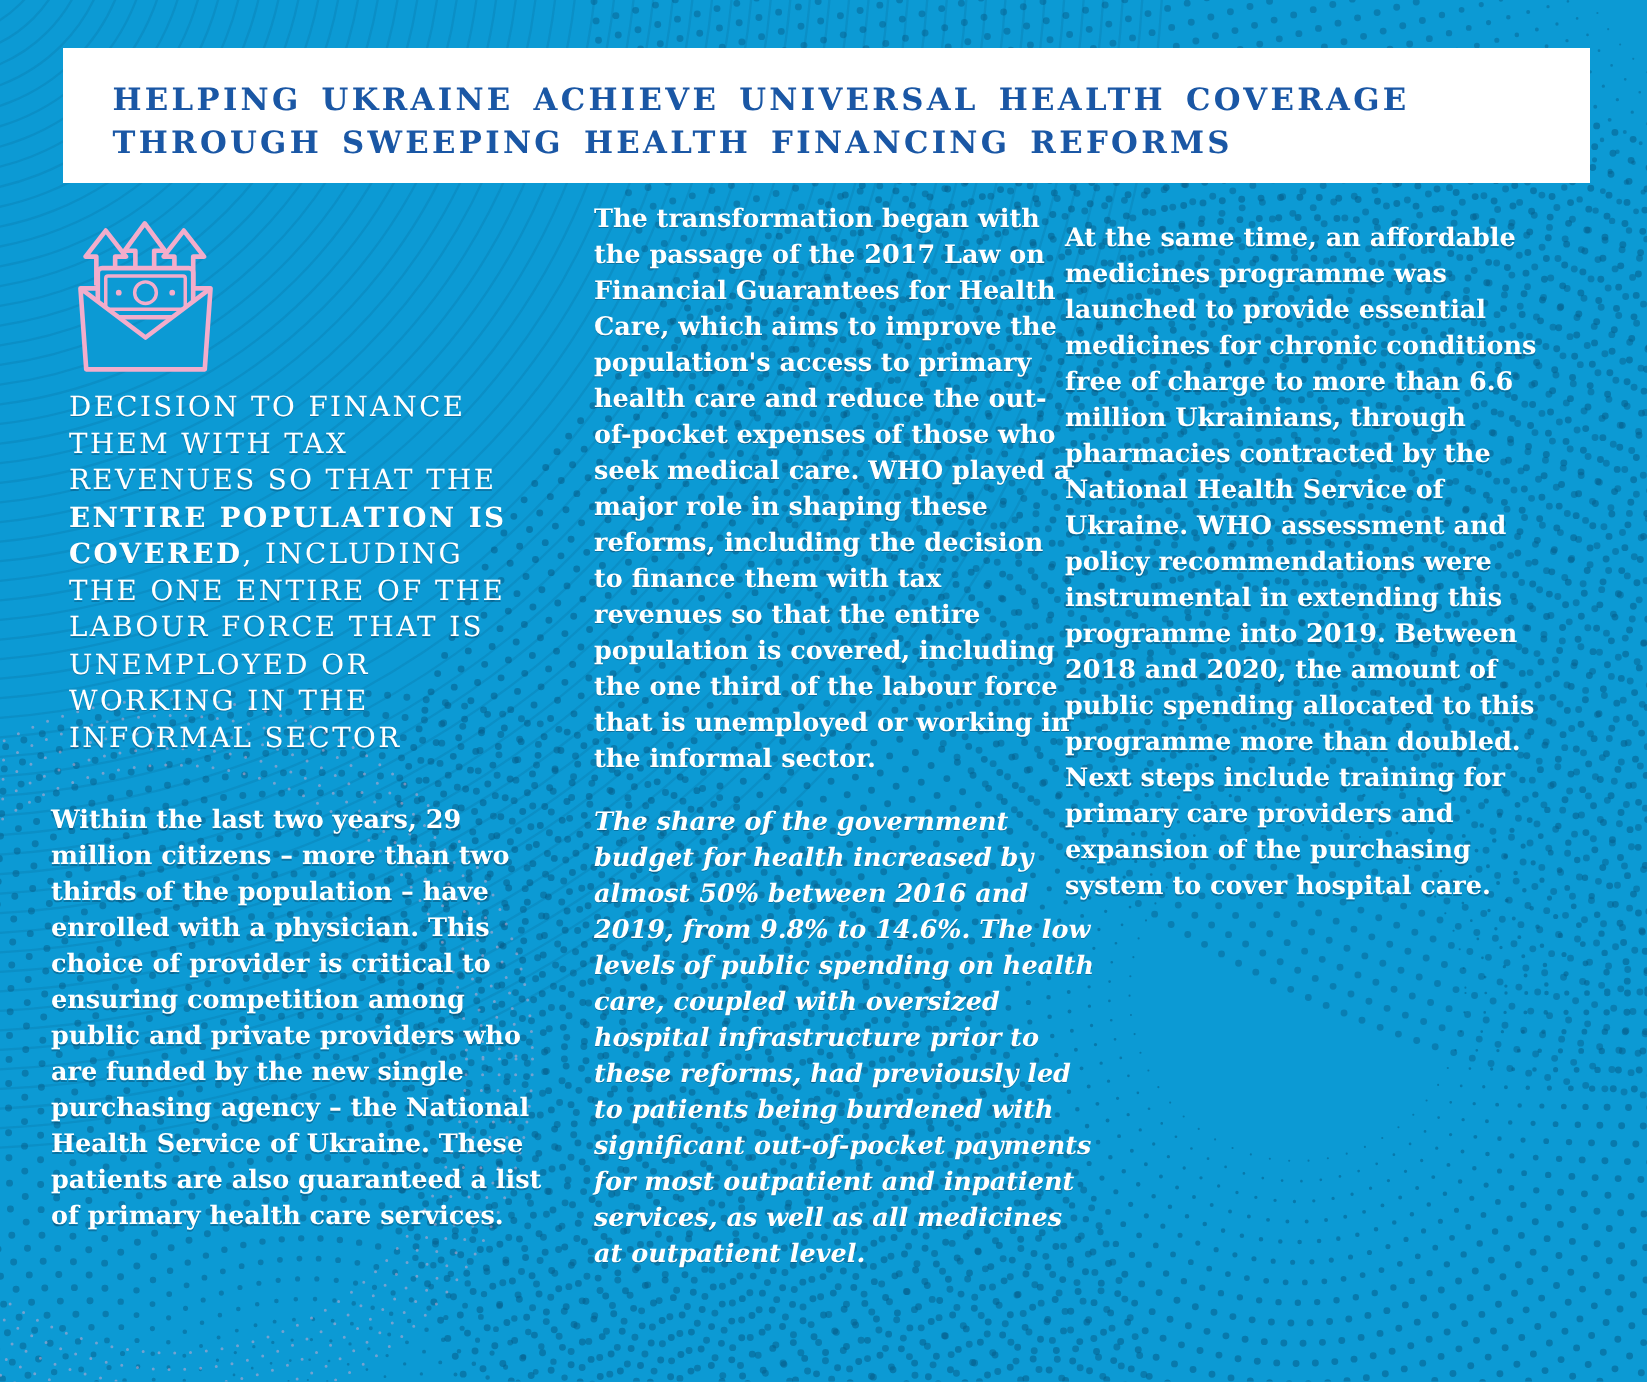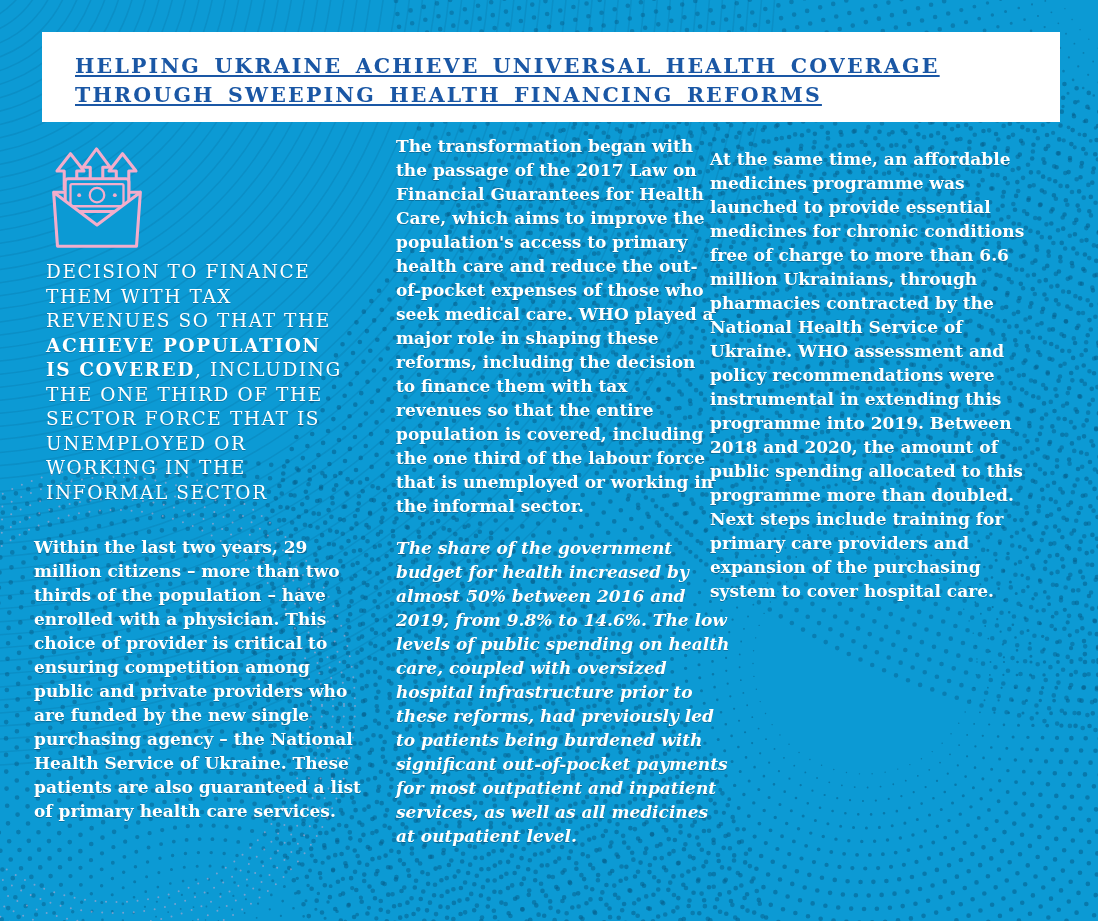--- a/index.html
+++ b/index.html
@@ -10,21 +10,21 @@
   }
   #bg-pattern{position:absolute;left:0;top:0;z-index:0;}
   .layer{position:relative;z-index:1;}
 
   .band{
     position:absolute;left:42px;top:32px;width:1018px;height:90px;
     background:#ffffff;box-sizing:border-box;padding:20px 40px 0 33px;
   }
   .title{
     color:#1a57a5;font-weight:bold;font-size:20.5px;line-height:29px;
-    letter-spacing:2.2px;word-spacing:4px;max-width:950px;text-decoration:underline;
+    letter-spacing:2.2px;word-spacing:4px;max-width:950px;
   }
 
   .wtext{
     color:#ffffff;font-weight:bold;font-size:17px;line-height:24px;
     text-shadow:0 1px 0 rgba(8,70,105,0.45);
     position:absolute;
   }
   #para-left{left:34px;top:535px;width:336px;}
   #para-mid1{left:396px;top:134px;width:322px;}
   #para-mid2{left:396px;top:536px;width:334px;font-style:italic;}
@@ -252,21 +252,21 @@
         <circle cx="55" cy="51" r="7.5" stroke-width="2.4"></circle>
         <circle cx="36.5" cy="51" r="2" fill="#f3adcb" stroke="none"></circle>
         <circle cx="73.5" cy="51" r="2" fill="#f3adcb" stroke="none"></circle>
 
         <path d="M10,48 L55,82 L100,48 L96,104 L14,104 Z" fill="#0c9ad4"></path>
         <path d="M10,48 H22 M88,48 H100"></path>
       </g>
     </svg>
   </div>
 
-  <div class="callout"><span>DECISION TO FINANCE THEM WITH TAX REVENUES SO THAT THE </span><b>ACHIEVE POPULATION IS COVERED</b><span>, INCLUDING THE ONE THIRD OF THE SECTOR FORCE THAT IS UNEMPLOYED OR WORKING IN THE INFORMAL SECTOR</span></div>
+  <div class="callout"><span>DECISION TO FINANCE THEM WITH TAX REVENUES SO THAT THE </span><b>ENTIRE POPULATION IS COVERED</b><span>, INCLUDING THE ONE ENTIRE OF THE LABOUR FORCE THAT IS UNEMPLOYED OR WORKING IN THE INFORMAL SECTOR</span></div>
 
   <div id="para-left" class="wtext">Within the last two years, 29 million citizens – more than two thirds of the population – have enrolled with a physician. This choice of provider is critical to ensuring competition among public and private providers who are funded by the new single purchasing agency – the National Health Service of Ukraine. These patients are also guaranteed a list of primary health care services.</div>
 
   <div id="para-mid1" class="wtext">The transformation began with the passage of the 2017 Law on Financial Guarantees for Health Care, which aims to improve the population's access to primary health care and reduce the out-of-pocket expenses of those who seek medical care. WHO played a major role in shaping these reforms, including the decision to finance them with tax revenues so that the entire population is covered, including the one third of the labour force that is unemployed or working in the informal sector.</div>
 
   <div id="para-mid2" class="wtext">The share of the government budget for health increased by almost 50% between 2016 and 2019, from 9.8% to 14.6%. The low levels of public spending on health care, coupled with oversized hospital infrastructure prior to these reforms, had previously led to patients being burdened with significant out-of-pocket payments for most outpatient and inpatient services, as well as all medicines at outpatient level.</div>
 
   <div id="para-right" class="wtext">At the same time, an affordable medicines programme was launched to provide essential medicines for chronic conditions free of charge to more than 6.6 million Ukrainians, through pharmacies contracted by the National Health Service of Ukraine. WHO assessment and policy recommendations were instrumental in extending this programme into 2019. Between 2018 and 2020, the amount of public spending allocated to this programme more than doubled. Next steps include training for primary care providers and expansion of the purchasing system to cover hospital care.</div>
 
 </div>

